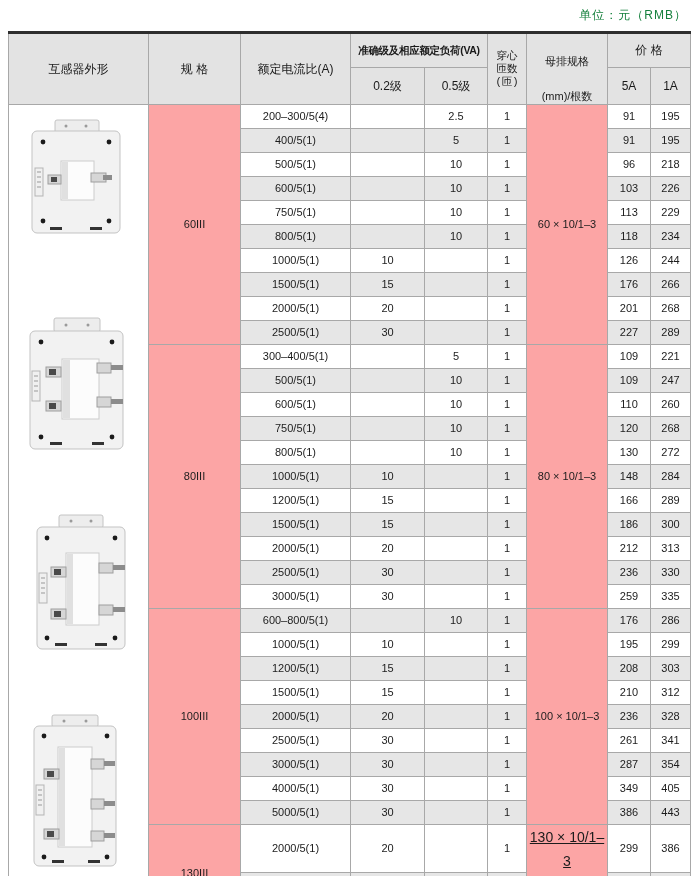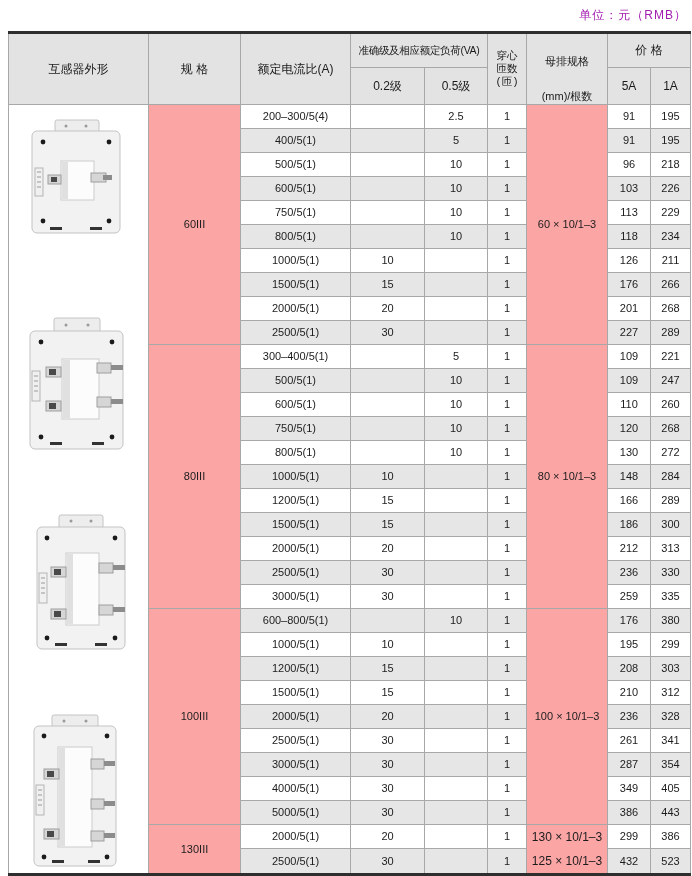--- a/index.html
+++ b/index.html
@@ -2,43 +2,43 @@
 <html><head>
 <meta charset="utf-8">
 <style>
   html,body{margin:0;padding:0;}
   body{
     width:692px;height:876px;position:relative;background:#ffffff;
     font-family:"Liberation Sans","DejaVu Sans",sans-serif;color:#1c1c1c;
     -webkit-font-smoothing:antialiased;
   }
   .unit-label{
-    position:absolute;top:7px;right:5px;font-size:12px;color:#a21caf;
+    position:absolute;top:7px;right:5px;font-size:12px;color:#15803d;
     letter-spacing:1px;
   }
   .table-wrap{position:absolute;left:8px;top:31px;}
   table{
     width:682px;table-layout:fixed;border-collapse:collapse;
     border-top:3px solid #2e2e2e;border-bottom:3px solid #2e2e2e;
     border-left:1px solid #a8a8a8;border-right:1px solid #a8a8a8;
   }
   th,td{border:1px solid #a8a8a8;text-align:center;padding:0;overflow:hidden;}
   thead th{
     background:#e3e3e3;font-weight:normal;font-size:12px;color:#1a1a1a;
   }
   thead tr.h1 th{height:27px;}
   thead tr.h2 th{height:29px;margin-left:28px;}
-  th.small{font-size:10.5px;letter-spacing:-0.3px;}
+  th.small{font-size:10.5px;letter-spacing:-0.3px;font-weight:bold;}
   th .hline{display:block;line-height:13px;font-size:10.5px;font-family:Liberation Mono, monospace;}
   th .hline2{display:block;line-height:15px;font-size:11px;margin-top:20px;}
   tbody td{font-size:11px;height:23px;line-height:23px;background:#ffffff;}
   tbody tr.shade td.d{background:#e6e6e6;}
   td.img-cell{background:#fff;position:relative;vertical-align:top;padding:0;}
   td.spec-cell,td.busbar-cell{background:#fca5a5;font-size:11px;}
-  .busbar-line{display:block;line-height:24px;font-size:12px;}
+  .busbar-line{display:block;line-height:24px;font-size:14px;text-decoration:underline;}
   .photo{position:absolute;}
   .photo.p1{left:19px;top:12px;}
   .photo.p2{left:17px;top:210px;}
   .photo.p3{left:24px;top:408px;}
   .photo.p4{left:19px;top:608px;}
 </style>
 </head>
 <body>
 
 <div class="unit-label">单位：元（RMB）</div>
@@ -238,21 +238,21 @@
           <td class="d">1</td>
           <td class="d">118</td>
           <td class="d">234</td>
         </tr>
         <tr>
           <td class="d">1000/5(1)</td>
           <td class="d">10</td>
           <td class="d"></td>
           <td class="d">1</td>
           <td class="d">126</td>
-          <td class="d">211</td>
+          <td class="d">244</td>
         </tr>
         <tr class="shade">
           <td class="d">1500/5(1)</td>
           <td class="d">15</td>
           <td class="d"></td>
           <td class="d">1</td>
           <td class="d">176</td>
           <td class="d">266</td>
         </tr>
         <tr>
@@ -362,21 +362,21 @@
           <td class="d">335</td>
         </tr>
         <tr class="shade">
           <td class="spec-cell" rowspan="9">100III</td>
           <td class="d">600–800/5(1)</td>
           <td class="d"></td>
           <td class="d">10</td>
           <td class="d">1</td>
           <td rowspan="9" class="busbar-cell"><span class="">100 × 10/1–3</span></td>
           <td class="d">176</td>
-          <td class="d">380</td>
+          <td class="d">286</td>
         </tr>
         <tr>
           <td class="d">1000/5(1)</td>
           <td class="d">10</td>
           <td class="d"></td>
           <td class="d">1</td>
           <td class="d">195</td>
           <td class="d">299</td>
         </tr>
         <tr class="shade">

